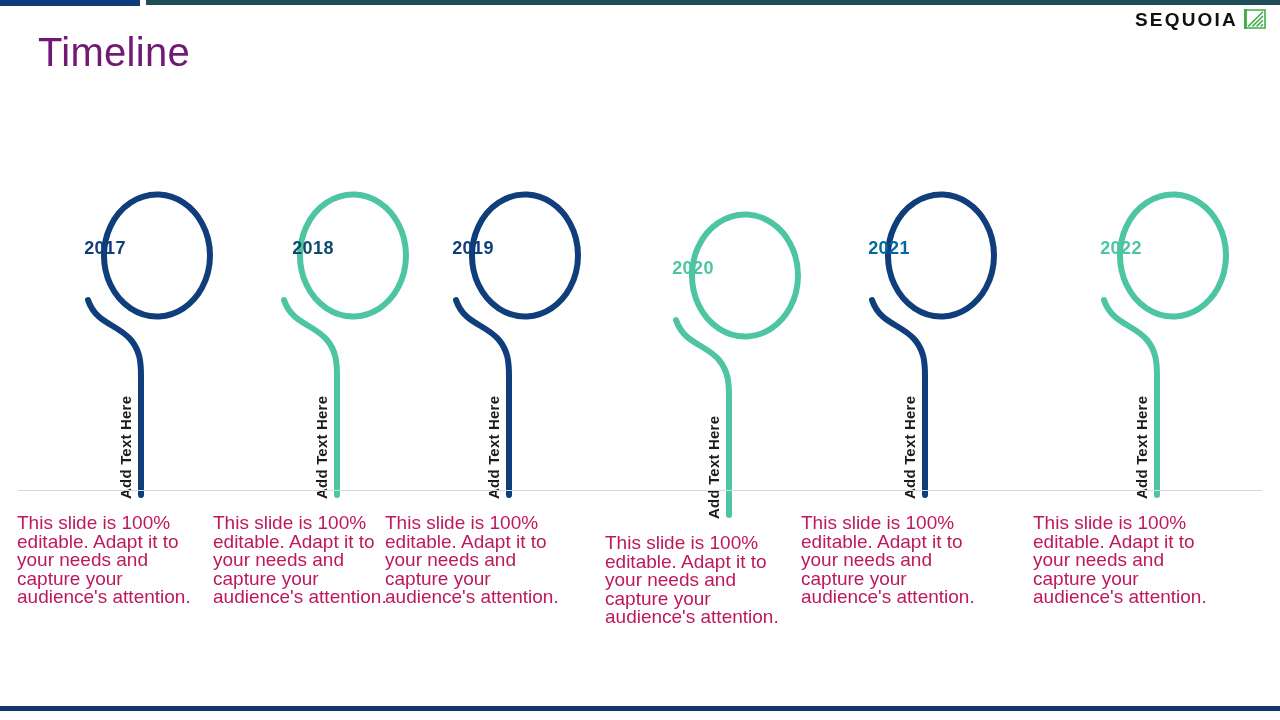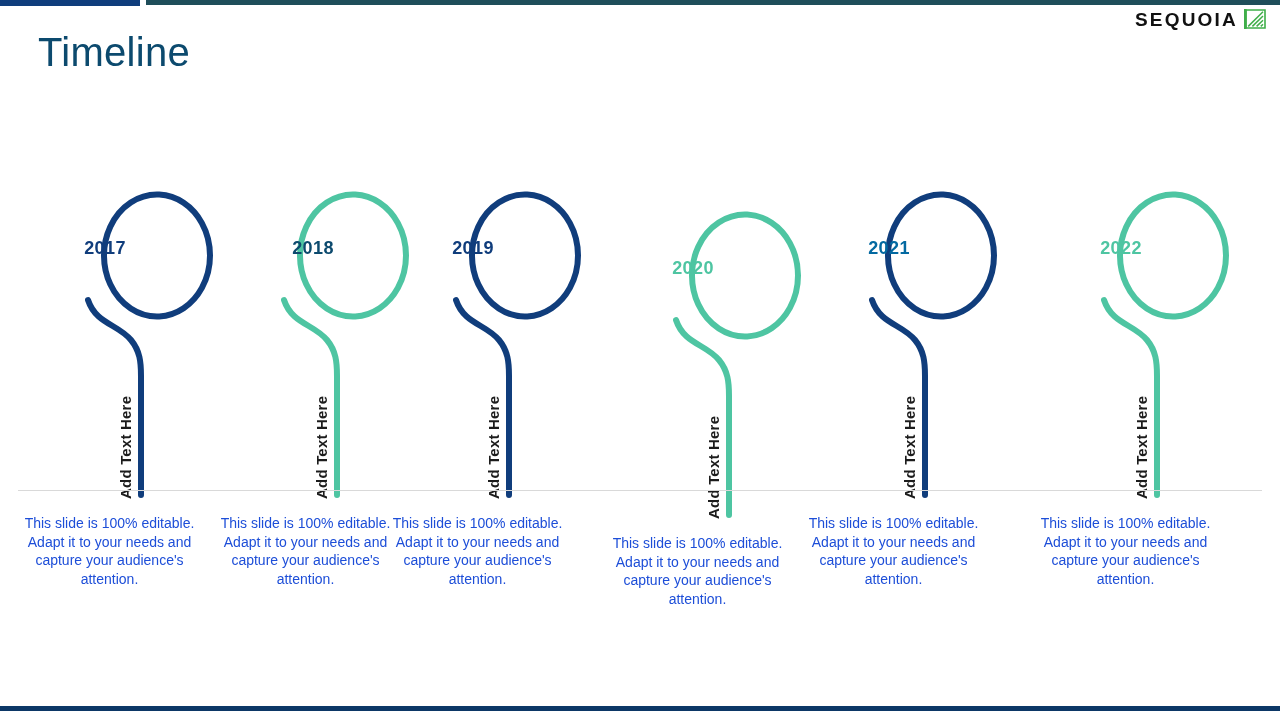--- a/index.html
+++ b/index.html
@@ -30,21 +30,21 @@
     font-family:"Liberation Sans", sans-serif;
     font-weight:bold; font-size:19px; letter-spacing:2.2px;
     color:#111111; line-height:1;
   }
   .logo-mark { width:22px; height:20px; display:block; }
 
   
   .page-title {
     position:absolute; left:38px; top:30px;
     font-family:"Liberation Sans", sans-serif;
-    font-weight:400; font-size:40px; color:#0c4a6e;
+    font-weight:400; font-size:40px; color:#701a75;
     letter-spacing:0.3px; line-height:1.1;
   }
 
   
   .divider {
     position:absolute; left:18px; top:490px; width:1244px; height:1px;
     background:#d9d9d9;
   }
 
   
@@ -69,23 +69,23 @@
   .vlabel {
     position:absolute;
     font-family:"Liberation Sans", sans-serif;
     font-weight:bold; font-size:15px; color:#1c1c1c;
     letter-spacing:0.2px; white-space:nowrap;
     transform-origin:left bottom;
     transform:rotate(-90deg);
   }
 
   .body-text {
-    position:absolute; top:514px; width:185px; text-align:center;
+    position:absolute; top:514px; width:185px; 
     font-family:"Liberation Sans", sans-serif;
-    font-size:14px; line-height:18.5px; color:#1d4ed8;
+    font-size:19px; line-height:18.5px; color:#be185d;
   }
 </style>
 </head>
 <body>
 
 <div class="slide">
 
   <div class="topbar-blue"></div>
   <div class="topbar-teal"></div>
 

